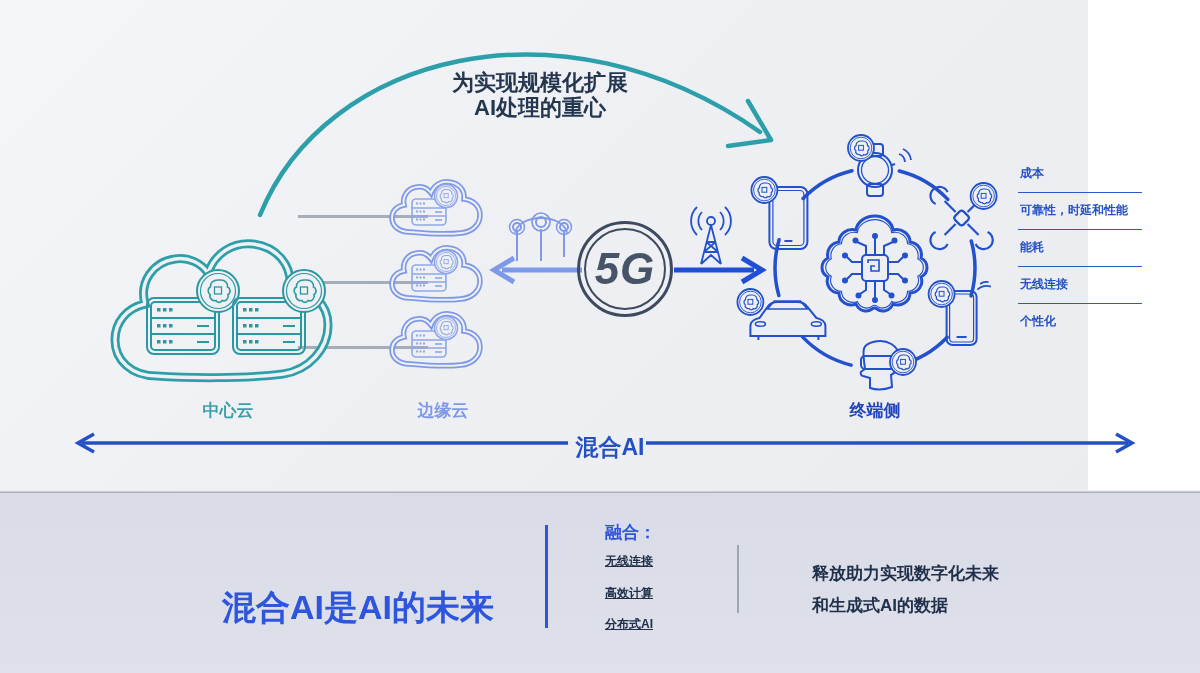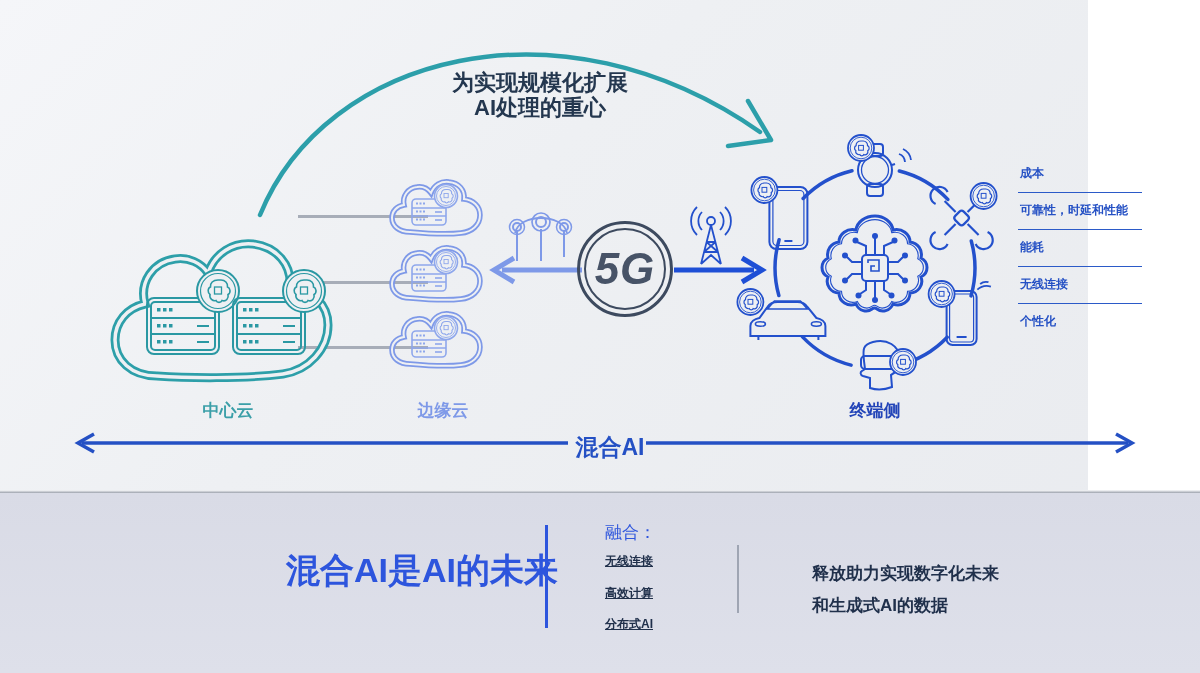--- a/index.html
+++ b/index.html
@@ -37,26 +37,26 @@
 
   
   .axis-label { left:573px; top:432px; width:74px; text-align:center;
                 color:#2450c4; font-size:23px; font-weight:bold; }
 
   
   .band-divider { left:0; top:490px; width:1200px; height:3px;
                   background:linear-gradient(#fbfcfd,#9ca1ac); }
   .bottom-band { left:0; top:493px; width:1200px; height:180px;
                  background:linear-gradient(#d9dbe6,#dee0ea); }
-  .footer-title { left:158px; top:548px; width:400px; text-align:right;
+  .footer-title { left:158px; top:585px; width:400px; text-align:center;
                   color:#2d55dd; font-size:34px; font-weight:bold; }
   .vdiv-blue { left:545px; top:525px; width:3px; height:103px; background:#2d55dd; }
   .vdiv-gray { left:737px; top:545px; width:2px; height:68px; background:#9fa5b3; }
   .fusion { left:605px; top:520px; }
-  .fusion .head { color:#2d55dd; font-size:17px; font-weight:normal; line-height:26px; }
+  .fusion .head { color:#2d55dd; font-size:17px; font-weight:bold; line-height:26px; }
   .fusion .fitem { color:#20304b; font-size:12px; font-weight:600; line-height:31.5px;text-decoration:underline; }
   .statement { left:792px; top:558px; color:#20304b; font-size:17px;
                font-weight:600; line-height:32px;margin-left:20px; }
 
   svg { display:block; overflow:visible; }
 </style>
 </head>
 <body>
 
 <div class="stage">

